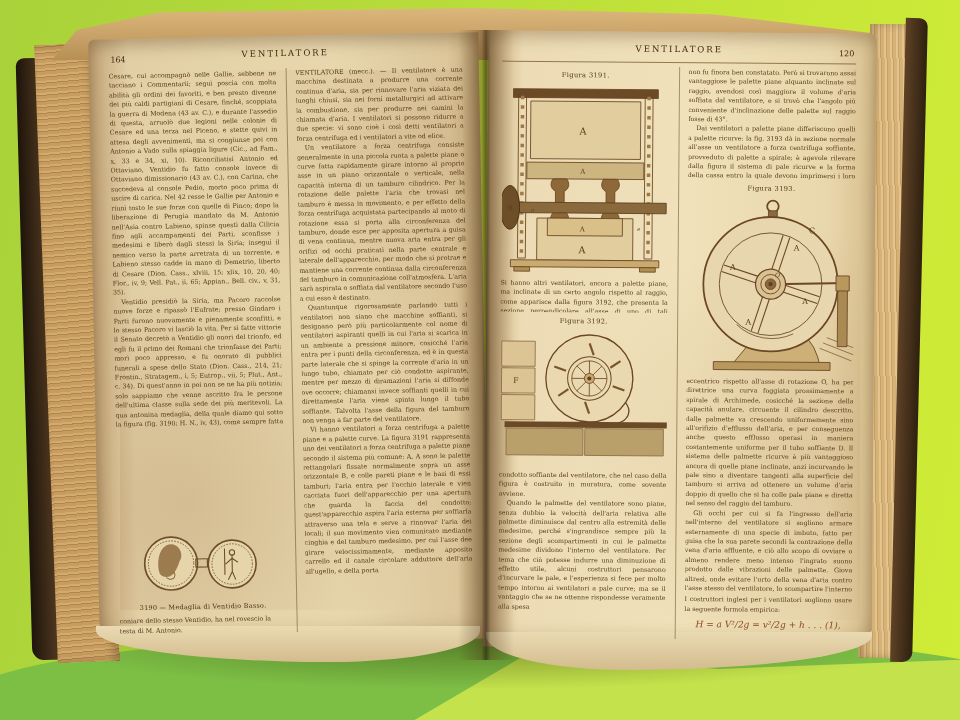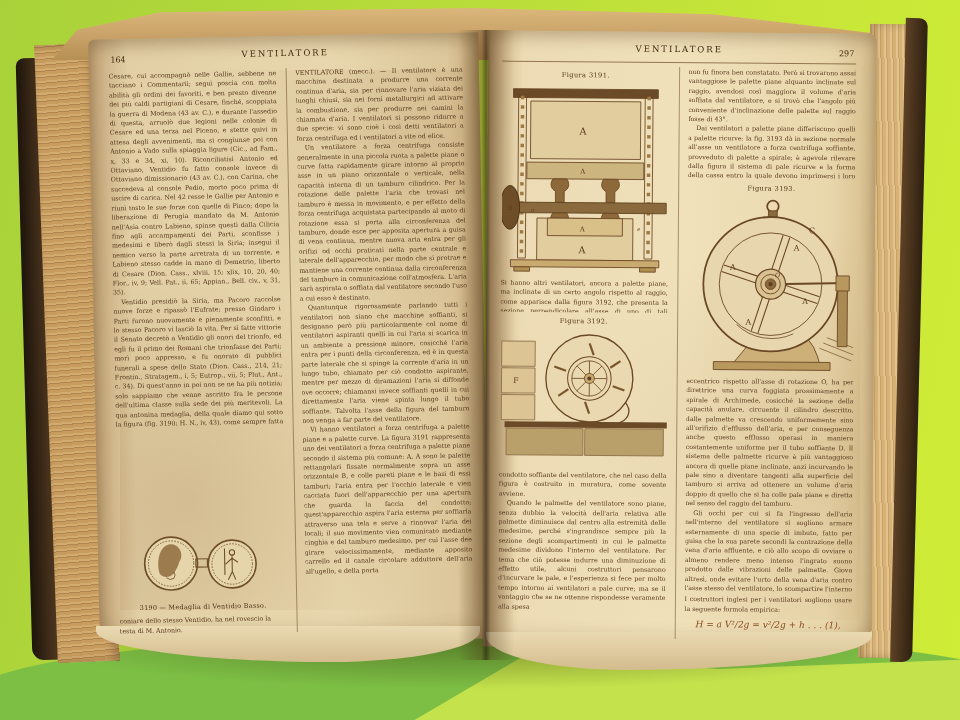--- a/index.html
+++ b/index.html
@@ -126,21 +126,21 @@
             <p>Quantunque rigorosamente parlando tutti i ventilatori non siano che macchine soffianti, si designano però più particolarmente col nome di ventilatori aspiranti quelli in cui l'aria si scarica in un ambiente a pressione minore, cosicché l'aria entra per i punti della circonferenza, ed è in questa parte laterale che si spinge la corrente d'aria in un lungo tubo, chiamato per ciò condotto aspirante, mentre per mezzo di diramazioni l'aria si diffonde ove occorre; chiamansi invece soffianti quelli in cui direttamente l'aria viene spinta lungo il tubo soffiante. Talvolta l'asse della figura del tamburo non venga a far parte del ventilatore.</p>
             <p>Vi hanno ventilatori a forza centrifuga a palette piane e a palette curve. La figura 3191 rappresenta uno dei ventilatori a forza centrifuga a palette piane secondo il sistema più comune: A, A sono le palette rettangolari fissate normalmente sopra un asse orizzontale B, e colle pareti piane e le basi di essi tamburi; l'aria entra per l'occhio laterale e vien cacciata fuori dell'apparecchio per una apertura che guarda la faccia del condotto; quest'apparecchio aspira l'aria esterna per soffiarla attraverso una tela e serve a rinnovar l'aria dei locali; il suo movimento vien comunicato mediante cinghia e del tamburo medesimo, per cui l'asse dee girare velocissimamente, mediante apposito carrello ed il canale circolare adduttore dell'aria all'ugello, e della porta</p>
           </div>
       </div>
     </div>
   </div>
 
   <div class="content rp">
     <div class="pagehead">
       <span class="runhead">VENTILATORE</span>
-      <span class="pagenum r">297</span>
+      <span class="pagenum r">120</span>
     </div>
     <div class="cols">
       <div class="col">
         <div class="figcap">Figura 3191.</div>
         <div class="figwrap">
           <svg width="166" height="192" viewBox="0 0 190 220">
             <g stroke="#6b4726" fill="none" stroke-width="1">
               <rect x="12" y="8" width="166" height="10" fill="#6b4a28"></rect>
               <rect x="18" y="14" width="9" height="188"></rect>
               <line x1="22.5" y1="16" x2="22.5" y2="200" stroke="#9d7a44" stroke-width="4" stroke-dasharray="4 7"></line>

